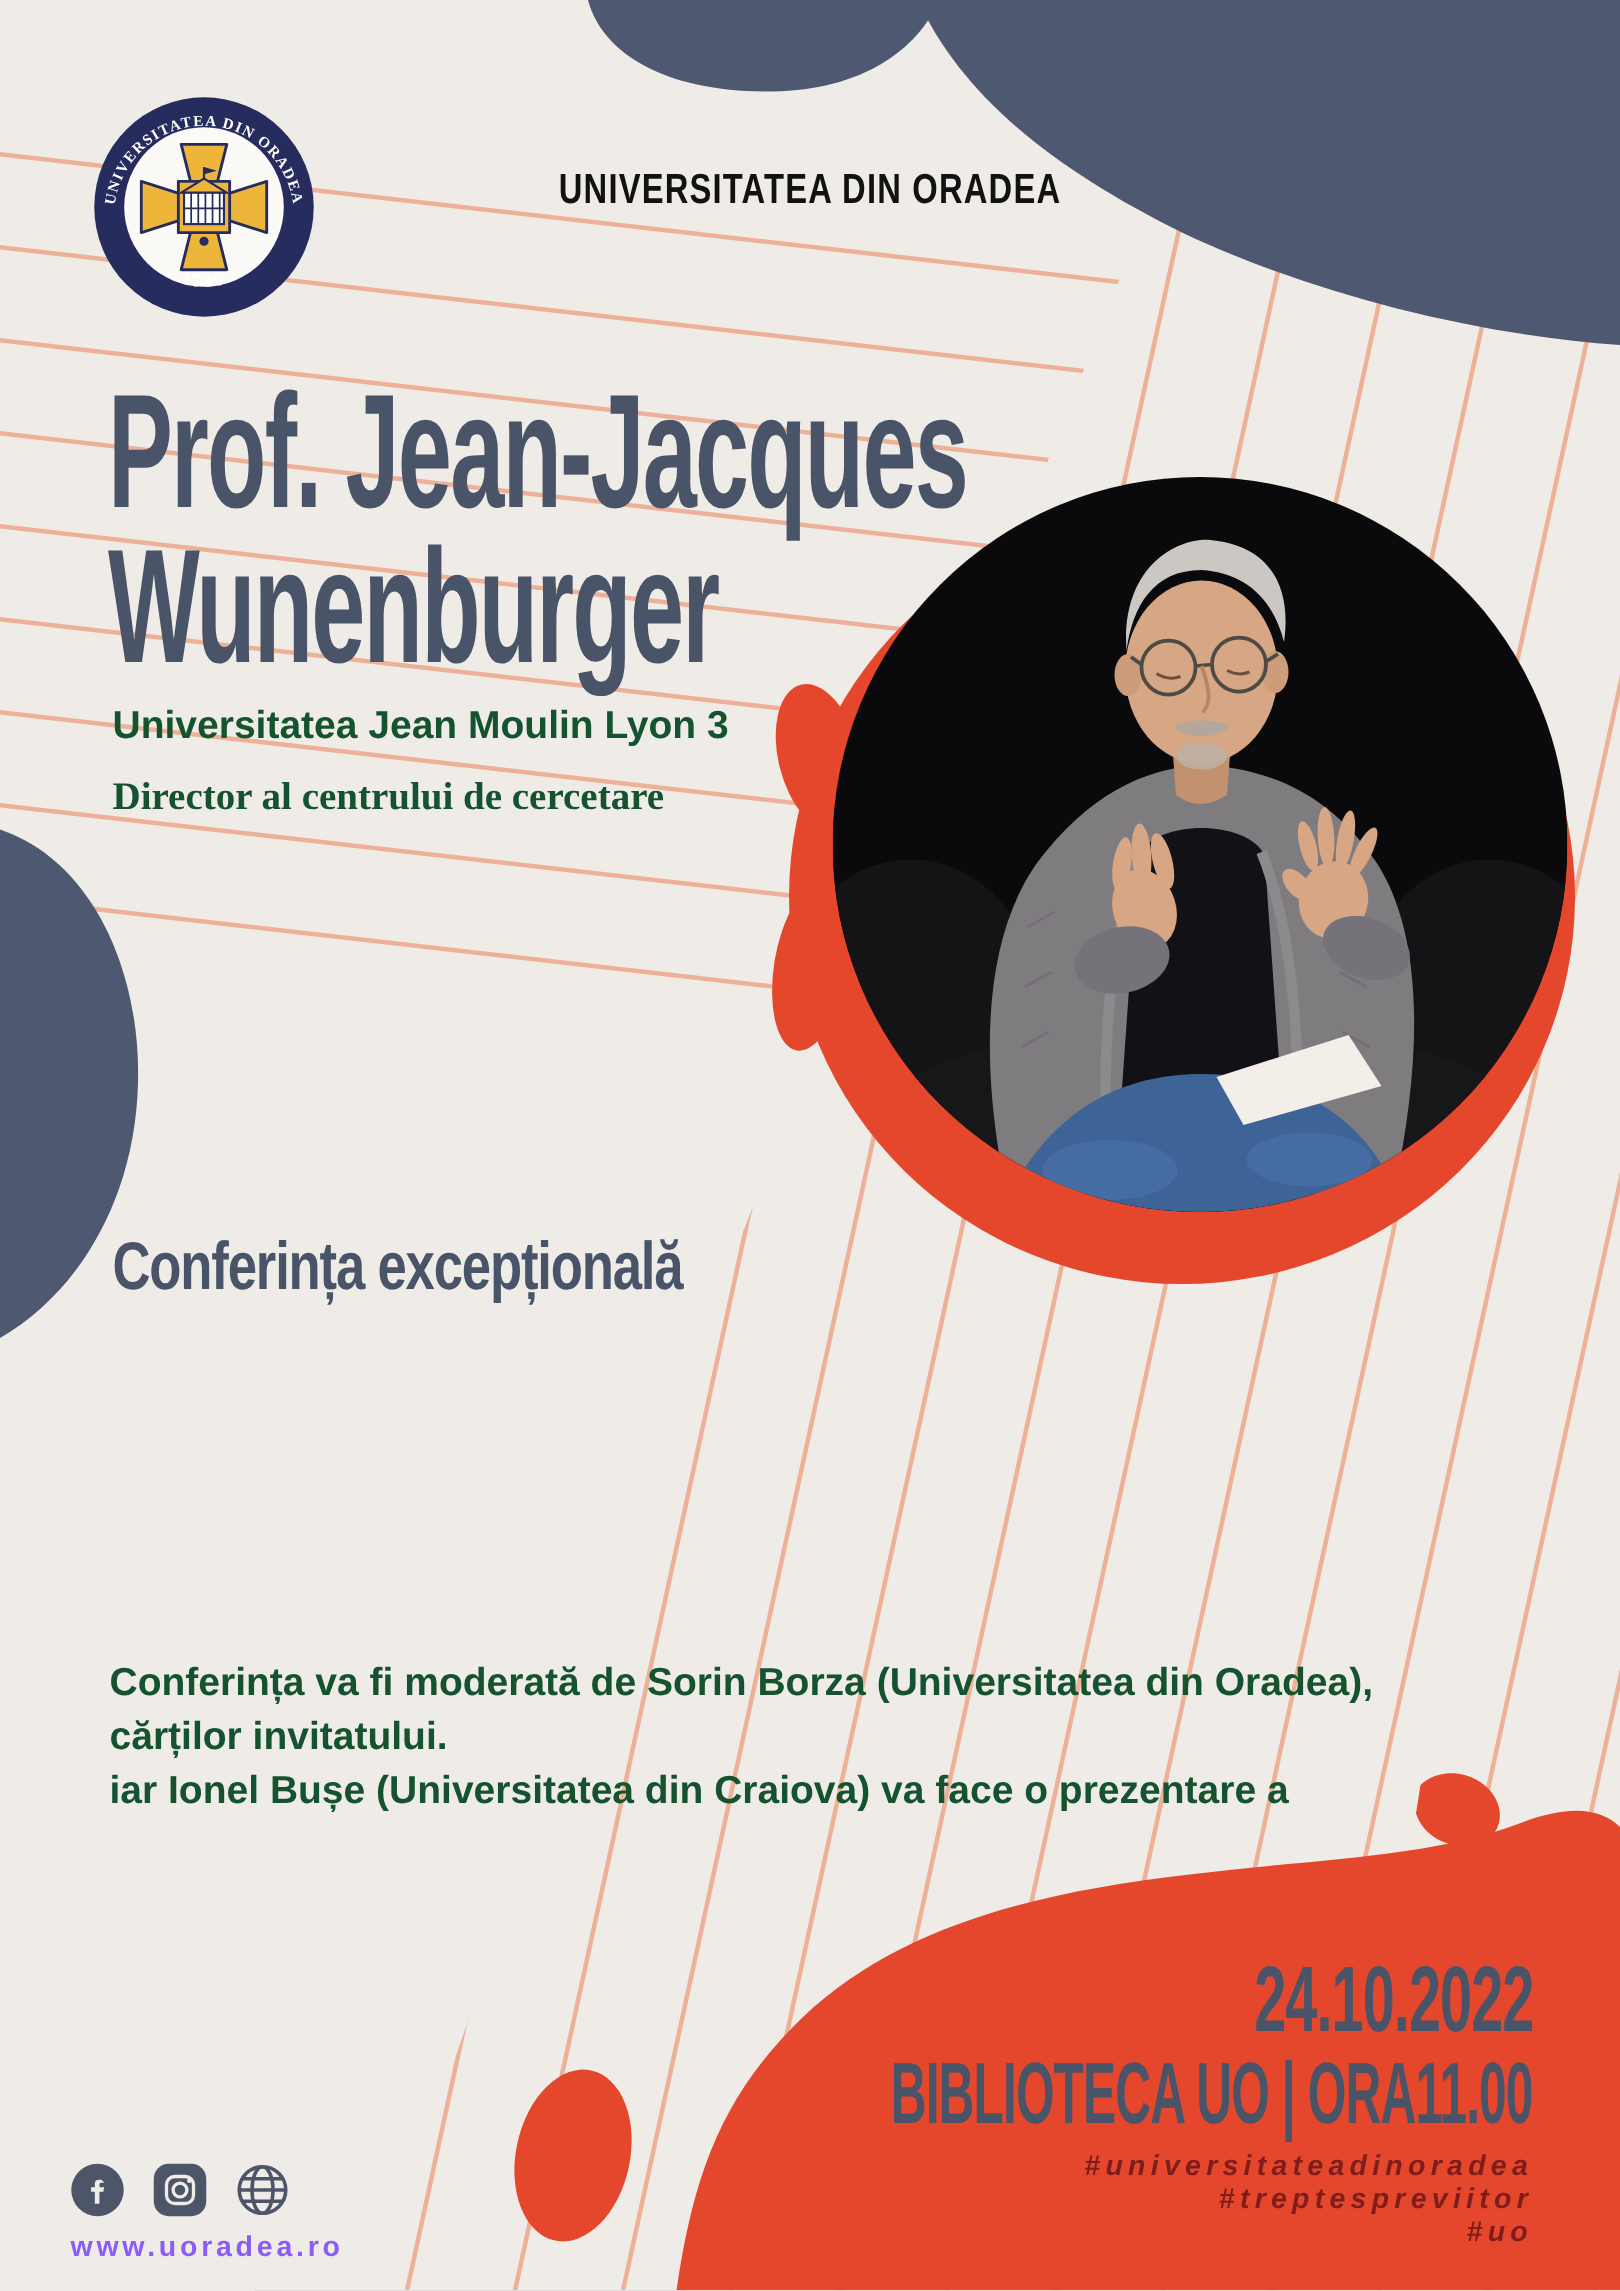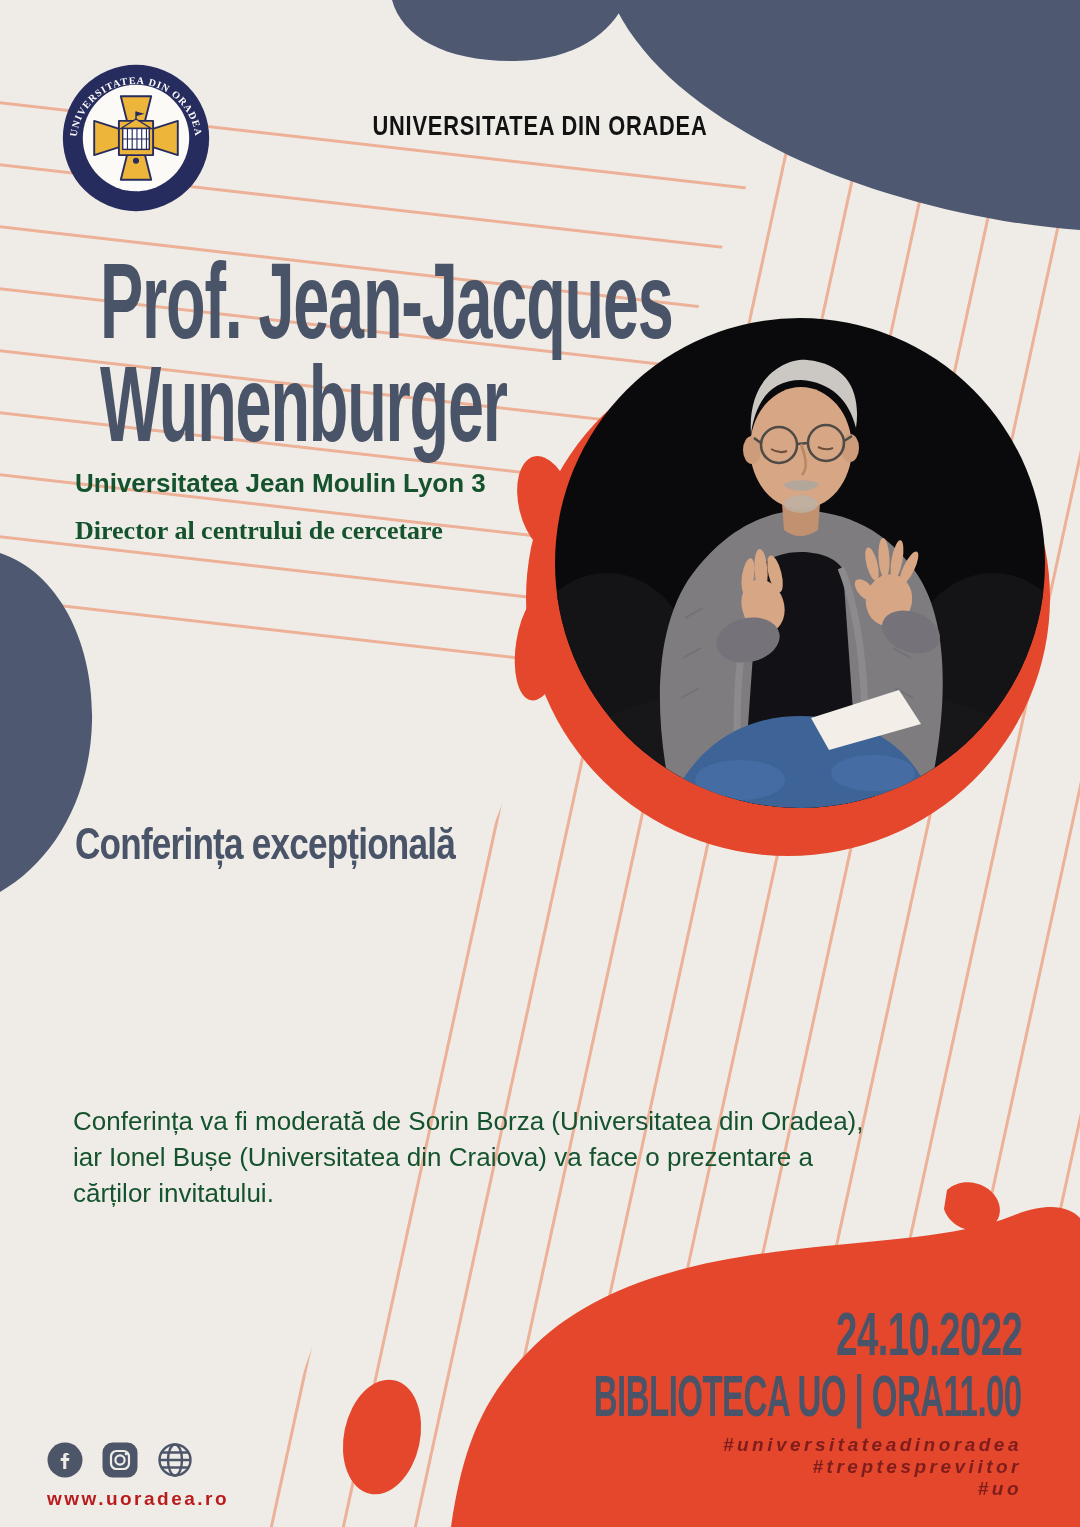--- a/index.html
+++ b/index.html
@@ -12,26 +12,26 @@
   .abs{position:absolute;white-space:nowrap;}
   .cond{transform-origin:left top;}
   .cond-r{transform-origin:right top;}
   .ink{color:#4a5468;}
   .black{color:#14532d;}
   .headline{font-weight:700;font-size:108px;line-height:.95;letter-spacing:-2px;transform:scaleX(.60);}
   .kicker{font-weight:700;font-size:45px;letter-spacing:-1px;transform:scaleX(.78);}
   .bigtitle{font-weight:700;font-size:112px;line-height:.94;letter-spacing:-2px;transform:scaleX(.65);}
   .subline{font-weight:700;font-size:26px;}
   .roleline{font-weight:700;font-size:26px;line-height:1.3;}
-  .desc{font-weight:400;font-size:26px;line-height:1.38;}
+  .desc{font-weight:700;font-size:26px;line-height:1.38;}
   .header-uni{font-weight:700;font-size:28px;letter-spacing:1px;transform:scaleX(.78);transform-origin:center top;text-align:center;left:0;right:0;color:#121212;}
   .date-txt{font-weight:700;font-size:62px;letter-spacing:-1px;transform:scaleX(.62);}
   .venue-txt{font-weight:700;font-size:58px;letter-spacing:-1px;transform:scaleX(.57);}
   .hashtag{font-style:italic;font-weight:600;font-size:19px;letter-spacing:3.5px;color:#7f1d1d;text-align:right;}
-  .website{font-weight:700;font-size:19px;letter-spacing:2.5px;color:#b91c1c;}
+  .website{font-weight:700;font-size:19px;letter-spacing:2.5px;color:#8b5cf6;}
   .photo{
     position:absolute;left:555px;top:318px;width:490px;height:490px;border-radius:50%;
     overflow:hidden;z-index:2;
   }
   .photo svg{display:block;width:100%;height:100%;}
   .logo{position:absolute;left:60px;top:62px;width:152px;height:152px;z-index:3;}
   .icons{position:absolute;left:46px;top:1441px;display:flex;gap:17px;z-index:3;}
   .icons svg{width:38px;height:38px;display:block;}
   .z3{z-index:3;}
 </style>
@@ -174,38 +174,38 @@
         <ellipse cx="317" cy="246" rx="5.5" ry="17" transform="rotate(-14 317 246)"></ellipse>
         <ellipse cx="310" cy="272" rx="7" ry="13" transform="rotate(-42 310 272)"></ellipse>
       </g>
       <rect x="341" y="298" width="17" height="9" rx="3" fill="#c79d44" transform="rotate(18 349 302)"></rect>
       <ellipse cx="356" cy="314" rx="30" ry="20" fill="#75727a" transform="rotate(20 356 314)"></ellipse>
     </svg>
   </div>
 
   <div class="abs header-uni z3" style="top:110px;">UNIVERSITATEA DIN ORADEA</div>
 
-  <div class="abs z3" style="left:72px;top:250px;margin-left:28px;">
+  <div class="abs z3" style="left:72px;top:250px;">
     <div class="headline cond ink">
       <div>Prof. Jean-Jacques</div>
       <div>Wunenburger</div>
     </div>
   </div>
 
   <div class="abs subline black z3" style="left:75px;top:468px;">Universitatea Jean Moulin Lyon 3</div>
   <div class="abs roleline black z3" style="left:75px;top:514px;font-family:Liberation Serif, serif;">
     <div>Director al centrului de cercetare</div>
   </div>
 
   <div class="abs kicker cond ink z3" style="left:75px;top:818px;">Conferința excepțională</div>
 
   <div class="abs desc black z3" style="left:73px;top:1104px;">
     <div>Conferința va fi moderată de Sorin Borza (Universitatea din Oradea),</div>
+    <div>cărților invitatului.</div>
     <div>iar Ionel Bușe (Universitatea din Craiova) va face o prezentare a</div>
-    <div>cărților invitatului.</div>
   </div>
 
   <div class="abs date-txt cond-r ink z3" style="right:58px;top:1298px;">24.10.2022</div>
   <div class="abs venue-txt cond-r ink z3" style="right:58px;top:1362px;">BIBLIOTECA UO | ORA11.00</div>
 
   <div class="abs z3" style="right:58px;top:1434px;">
     <div class="hashtag">#universitateadinoradea</div>
     <div class="hashtag">#treptespreviitor</div>
     <div class="hashtag">#uo</div>
   </div>

